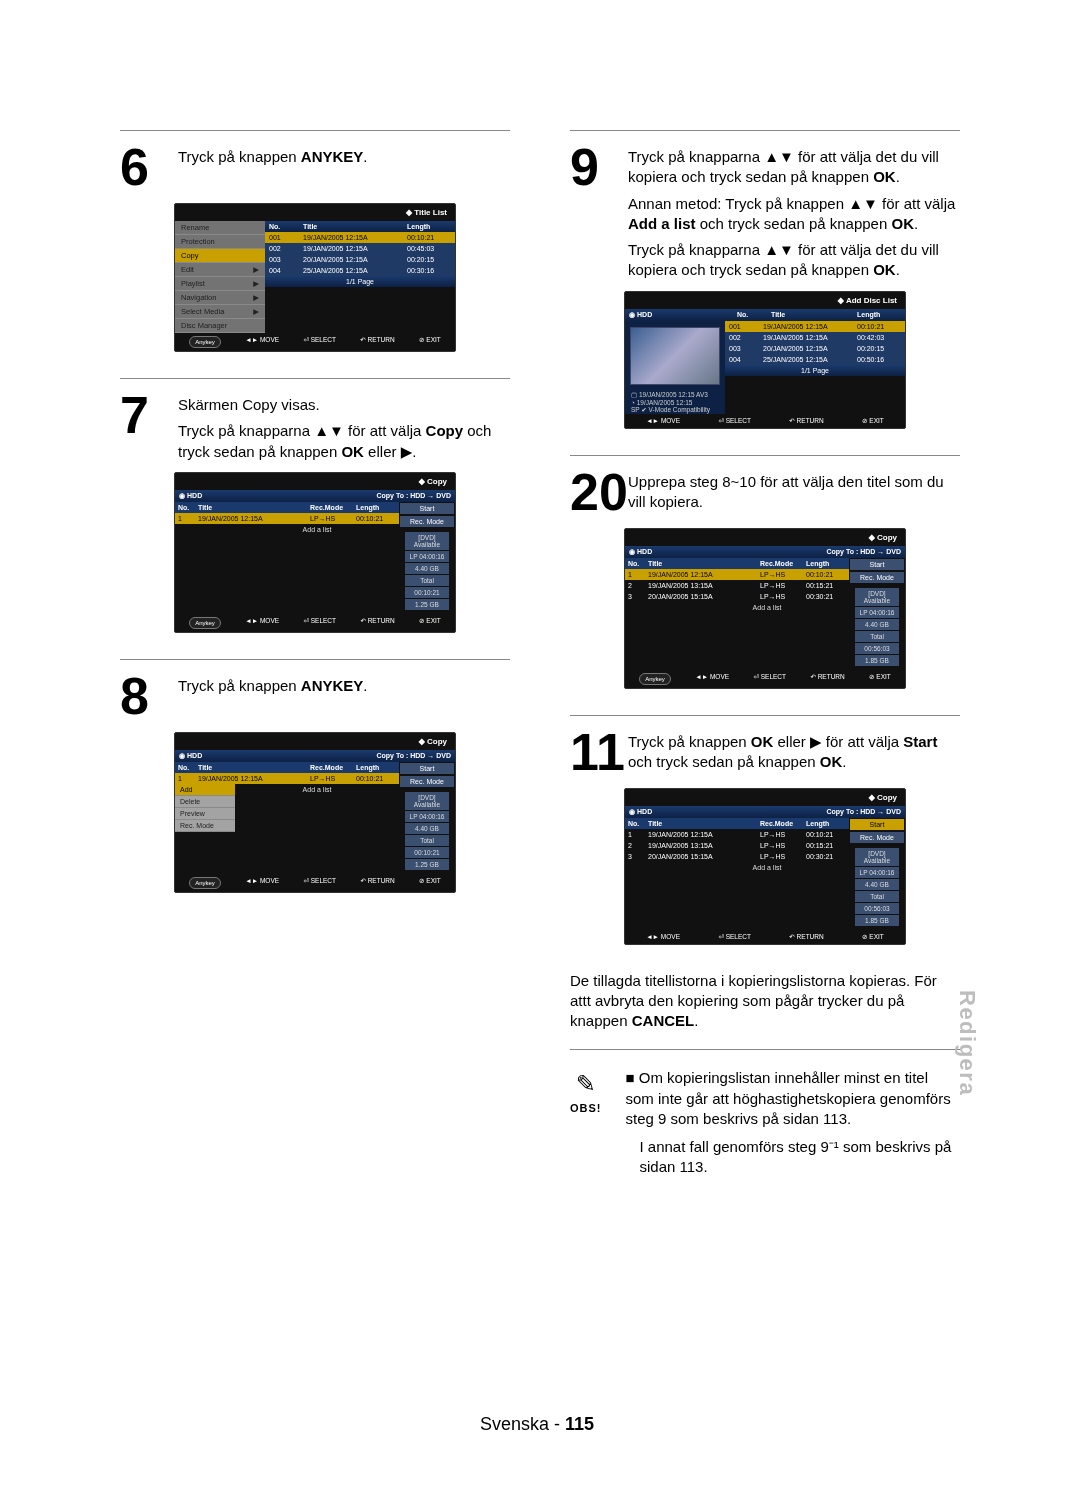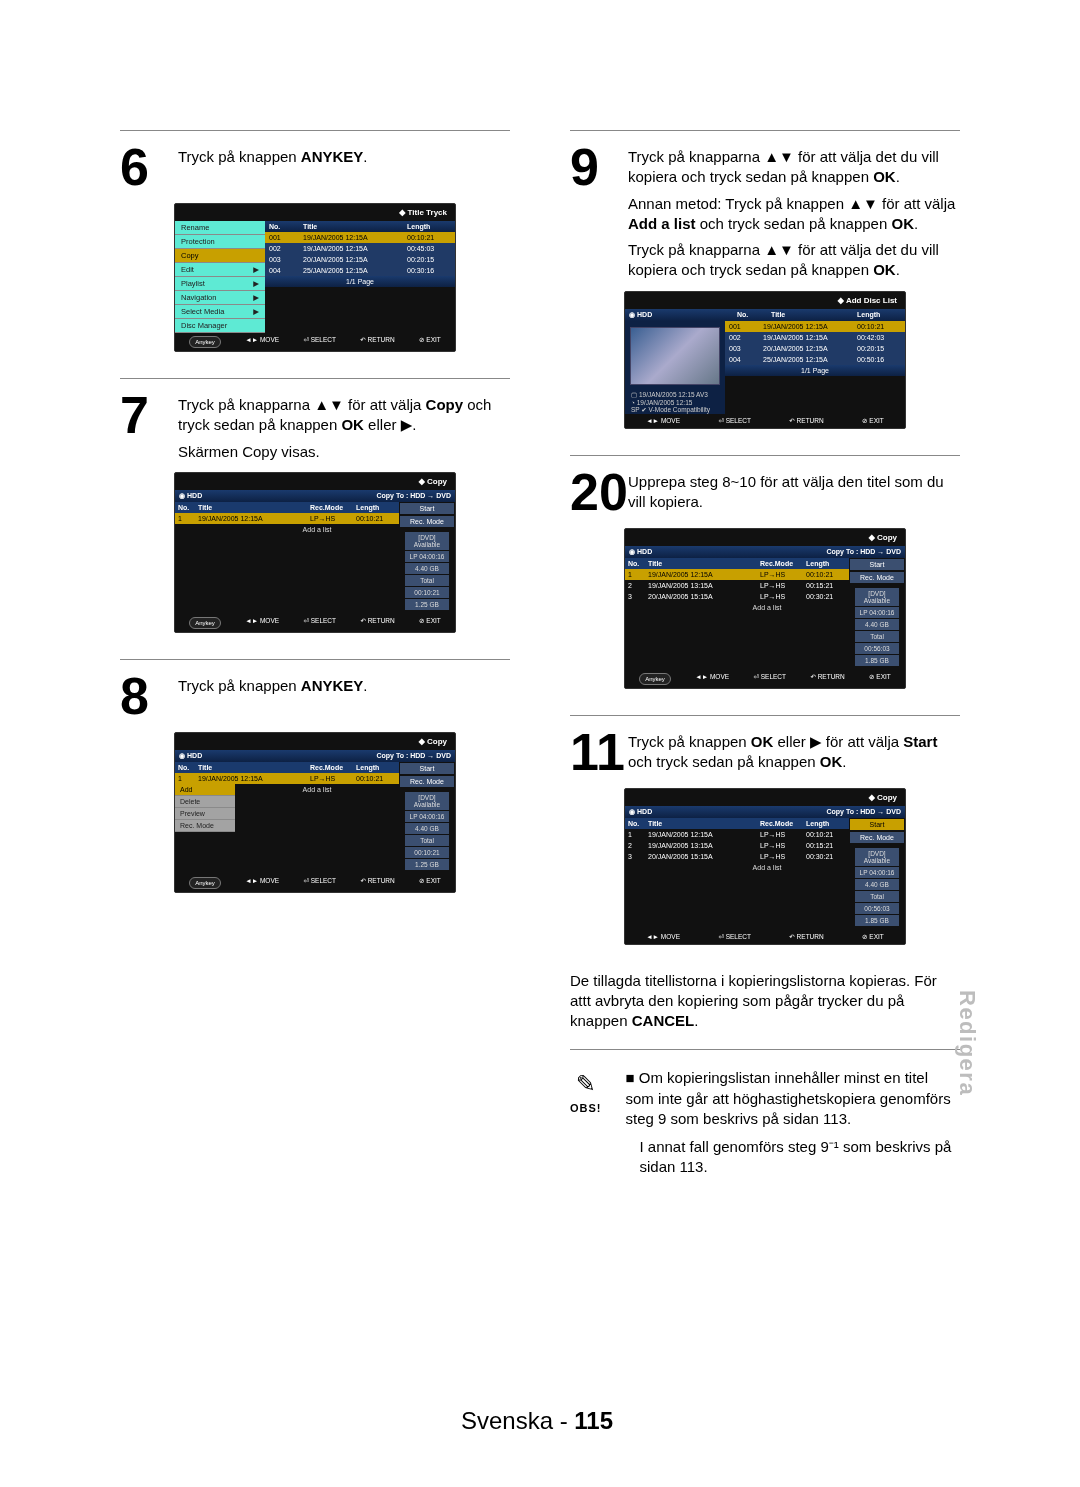--- a/index.html
+++ b/index.html
@@ -111,21 +111,21 @@
     border-radius:7px;
     padding:0 5px;
     font-size:6px;
     line-height:10px;
     background:#222;
   }
 
   
   .menu-col {
     width:90px;
-    background:#5eead4;
+    background:#737373;
     color:#222;
     font-size:7.5px;
   }
   .menu-col div {
     padding:2px 6px;
     border-bottom:1px solid #8a8a8a;
     display:flex;
     justify-content:space-between;
   }
   .menu-col div.sel { background:#c8a000; color:#000; }
@@ -178,21 +178,21 @@
     font-weight:bold;
     color:#bdbdbd;
     letter-spacing:1.5px;
   }
 
   .page-footer {
     position:absolute;
     bottom:52px;
     left:0; right:6px;
     text-align:center;
-    font-size:24px;
+    font-size:18px;
   }
   .page-footer b { font-weight:bold; }
 </style>
 </head>
 <body>
 
 <div class="page">
 
   <div class="columns">
 
@@ -200,21 +200,21 @@
       <div class="hr"></div>
 
       <div class="step">
         <div class="num">6</div>
         <p>
           <span>Tryck på knappen </span><b class="bold">ANYKEY</b><span>.</span>
         </p>
       </div>
 
       <div class="osd">
-        <div class="title">Title Tryck</div>
+        <div class="title">Title List</div>
         <div class="body">
           <div class="menu-col" id="menu6">
               <div>Rename</div>
               <div>Protection</div>
               <div class="sel">Copy</div>
               <div>Edit<span>▶</span></div>
               <div>Playlist<span>▶</span></div>
               <div>Navigation<span>▶</span></div>
               <div>Select Media<span>▶</span></div>
               <div>Disc Manager</div>
@@ -257,24 +257,24 @@
           <span>↶ <span>RETURN</span></span>
           <span>⊘ <span>EXIT</span></span>
         </div>
       </div>
 
       <div class="hr"></div>
 
       <div class="step">
         <div class="num">7</div>
         <div>
+          <p>Skärmen Copy visas.</p>
           <p>
             <span>Tryck på knapparna ▲▼ för att välja</span> <b class="bold">Copy</b><span> och tryck sedan på knappen </span><b class="bold">OK</b><span> eller ▶.</span>
           </p>
-          <p>Skärmen Copy visas.</p>
         </div>
       </div>
 
       <div class="osd" id="osd7">
           <div class="title">Copy</div>
           <div class="header-row">
             <div style="width:70px">◉ HDD</div>
             <div style="flex:1;text-align:right">Copy To : HDD → DVD</div>
           </div>
           <div style="display:flex">

